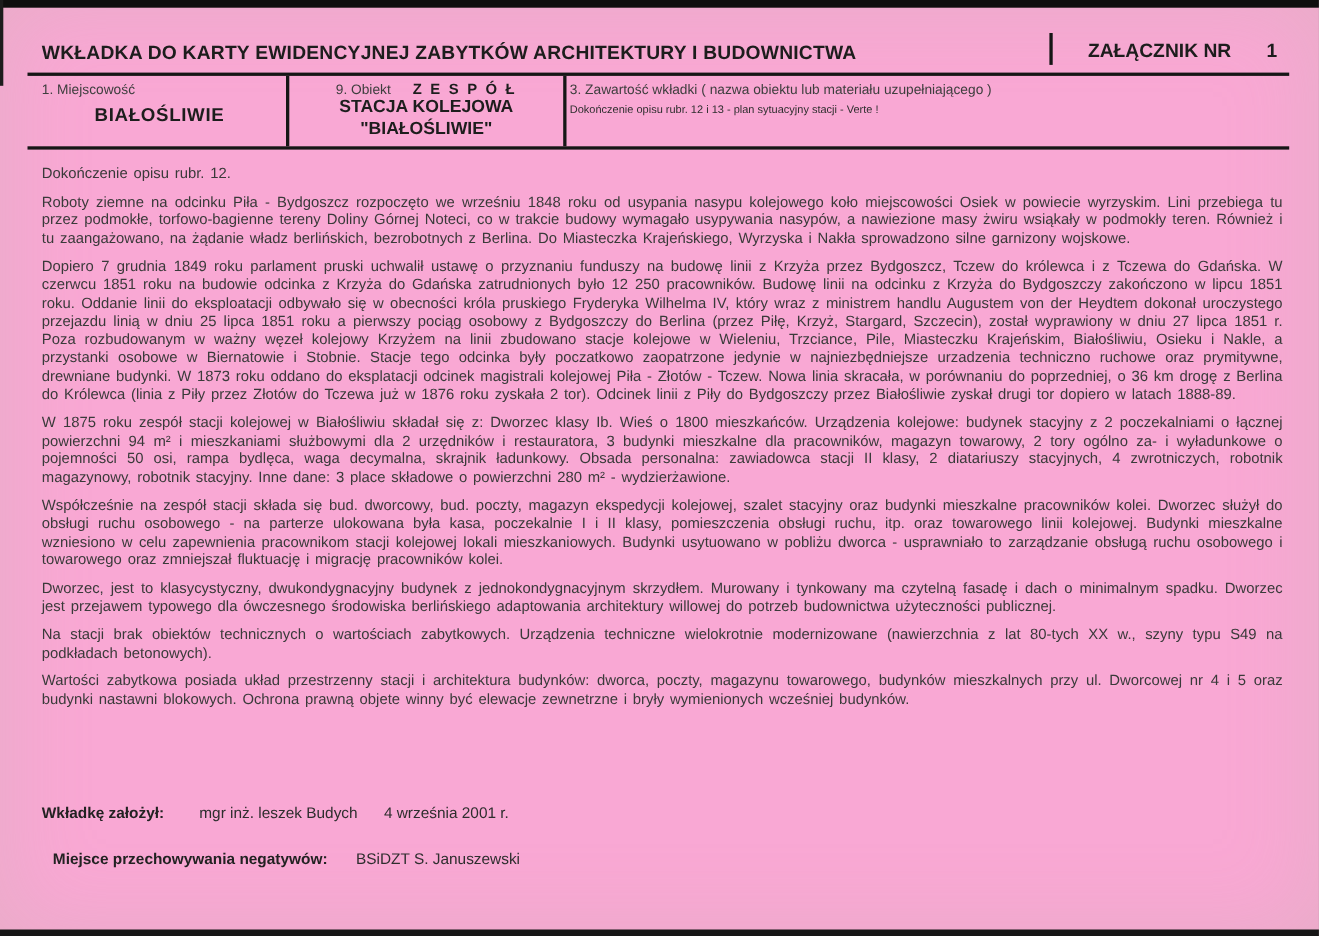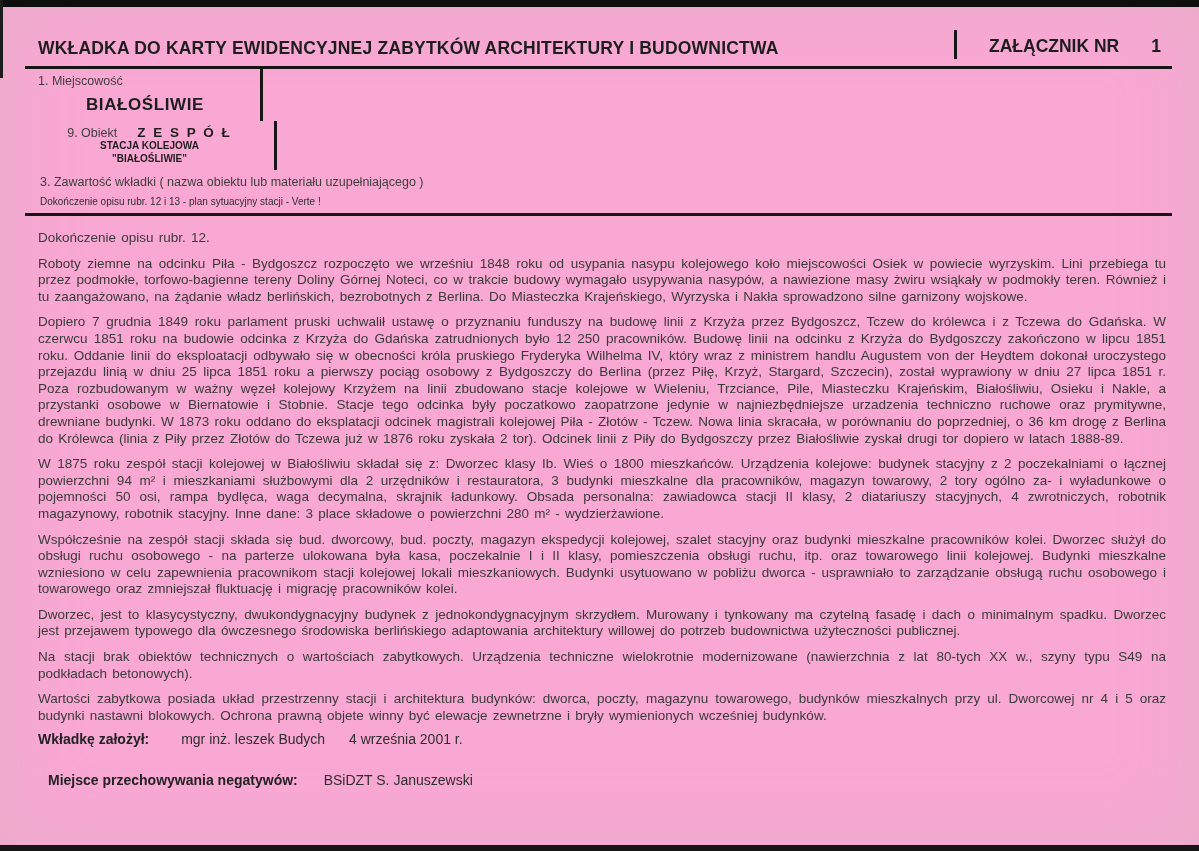--- a/index.html
+++ b/index.html
@@ -36,34 +36,33 @@
     white-space:nowrap;
   }
 
   
   .fields-row {
     margin:0 27px 0 25px;
     border-top:3px solid #161616;
     border-bottom:3px solid #161616;
     display:flex;
     min-height:57px;
-    flex-direction:column;
   }
   .cell { padding:5px 8px 6px 13px; }
   .cell1 { width:238px; border-right:3px solid #161616; }
   .cell2 { width:252px; border-right:3px solid #161616; text-align:center; padding:4px 4px 5px 4px; }
-  .cell3 { flex:1; padding-left:15px; }
+  .cell3 { flex:1; padding-left:3px; }
   .cell-label { font-size:12.5px; color:#3e3e3e; }
   .cell1-value {
     text-align:center; font-size:17px; font-weight:bold; color:#1d1d1d;
     margin-top:7px; letter-spacing:.6px;
   }
   .cell2-line1 { display:flex; justify-content:center; align-items:baseline; gap:20px; }
   .cell2-zespol { font-size:13.5px; font-weight:bold; color:#1d1d1d; letter-spacing:2px; }
-  .cell2-value { font-size:10px; font-weight:bold; color:#1d1d1d; line-height:1.25; }
+  .cell2-value { font-size:16px; font-weight:bold; color:#1d1d1d; line-height:1.25; }
   .cell3-value { font-size:10px; color:#2e2e2e; margin-top:7px; }
 
   
   .body-text {
     padding:14px 33px 0 38px;
     text-align:justify;
     font-size:13.5px; line-height:16.6px;
     color:#3a3a3a;
     word-spacing:1.5px;
   }

